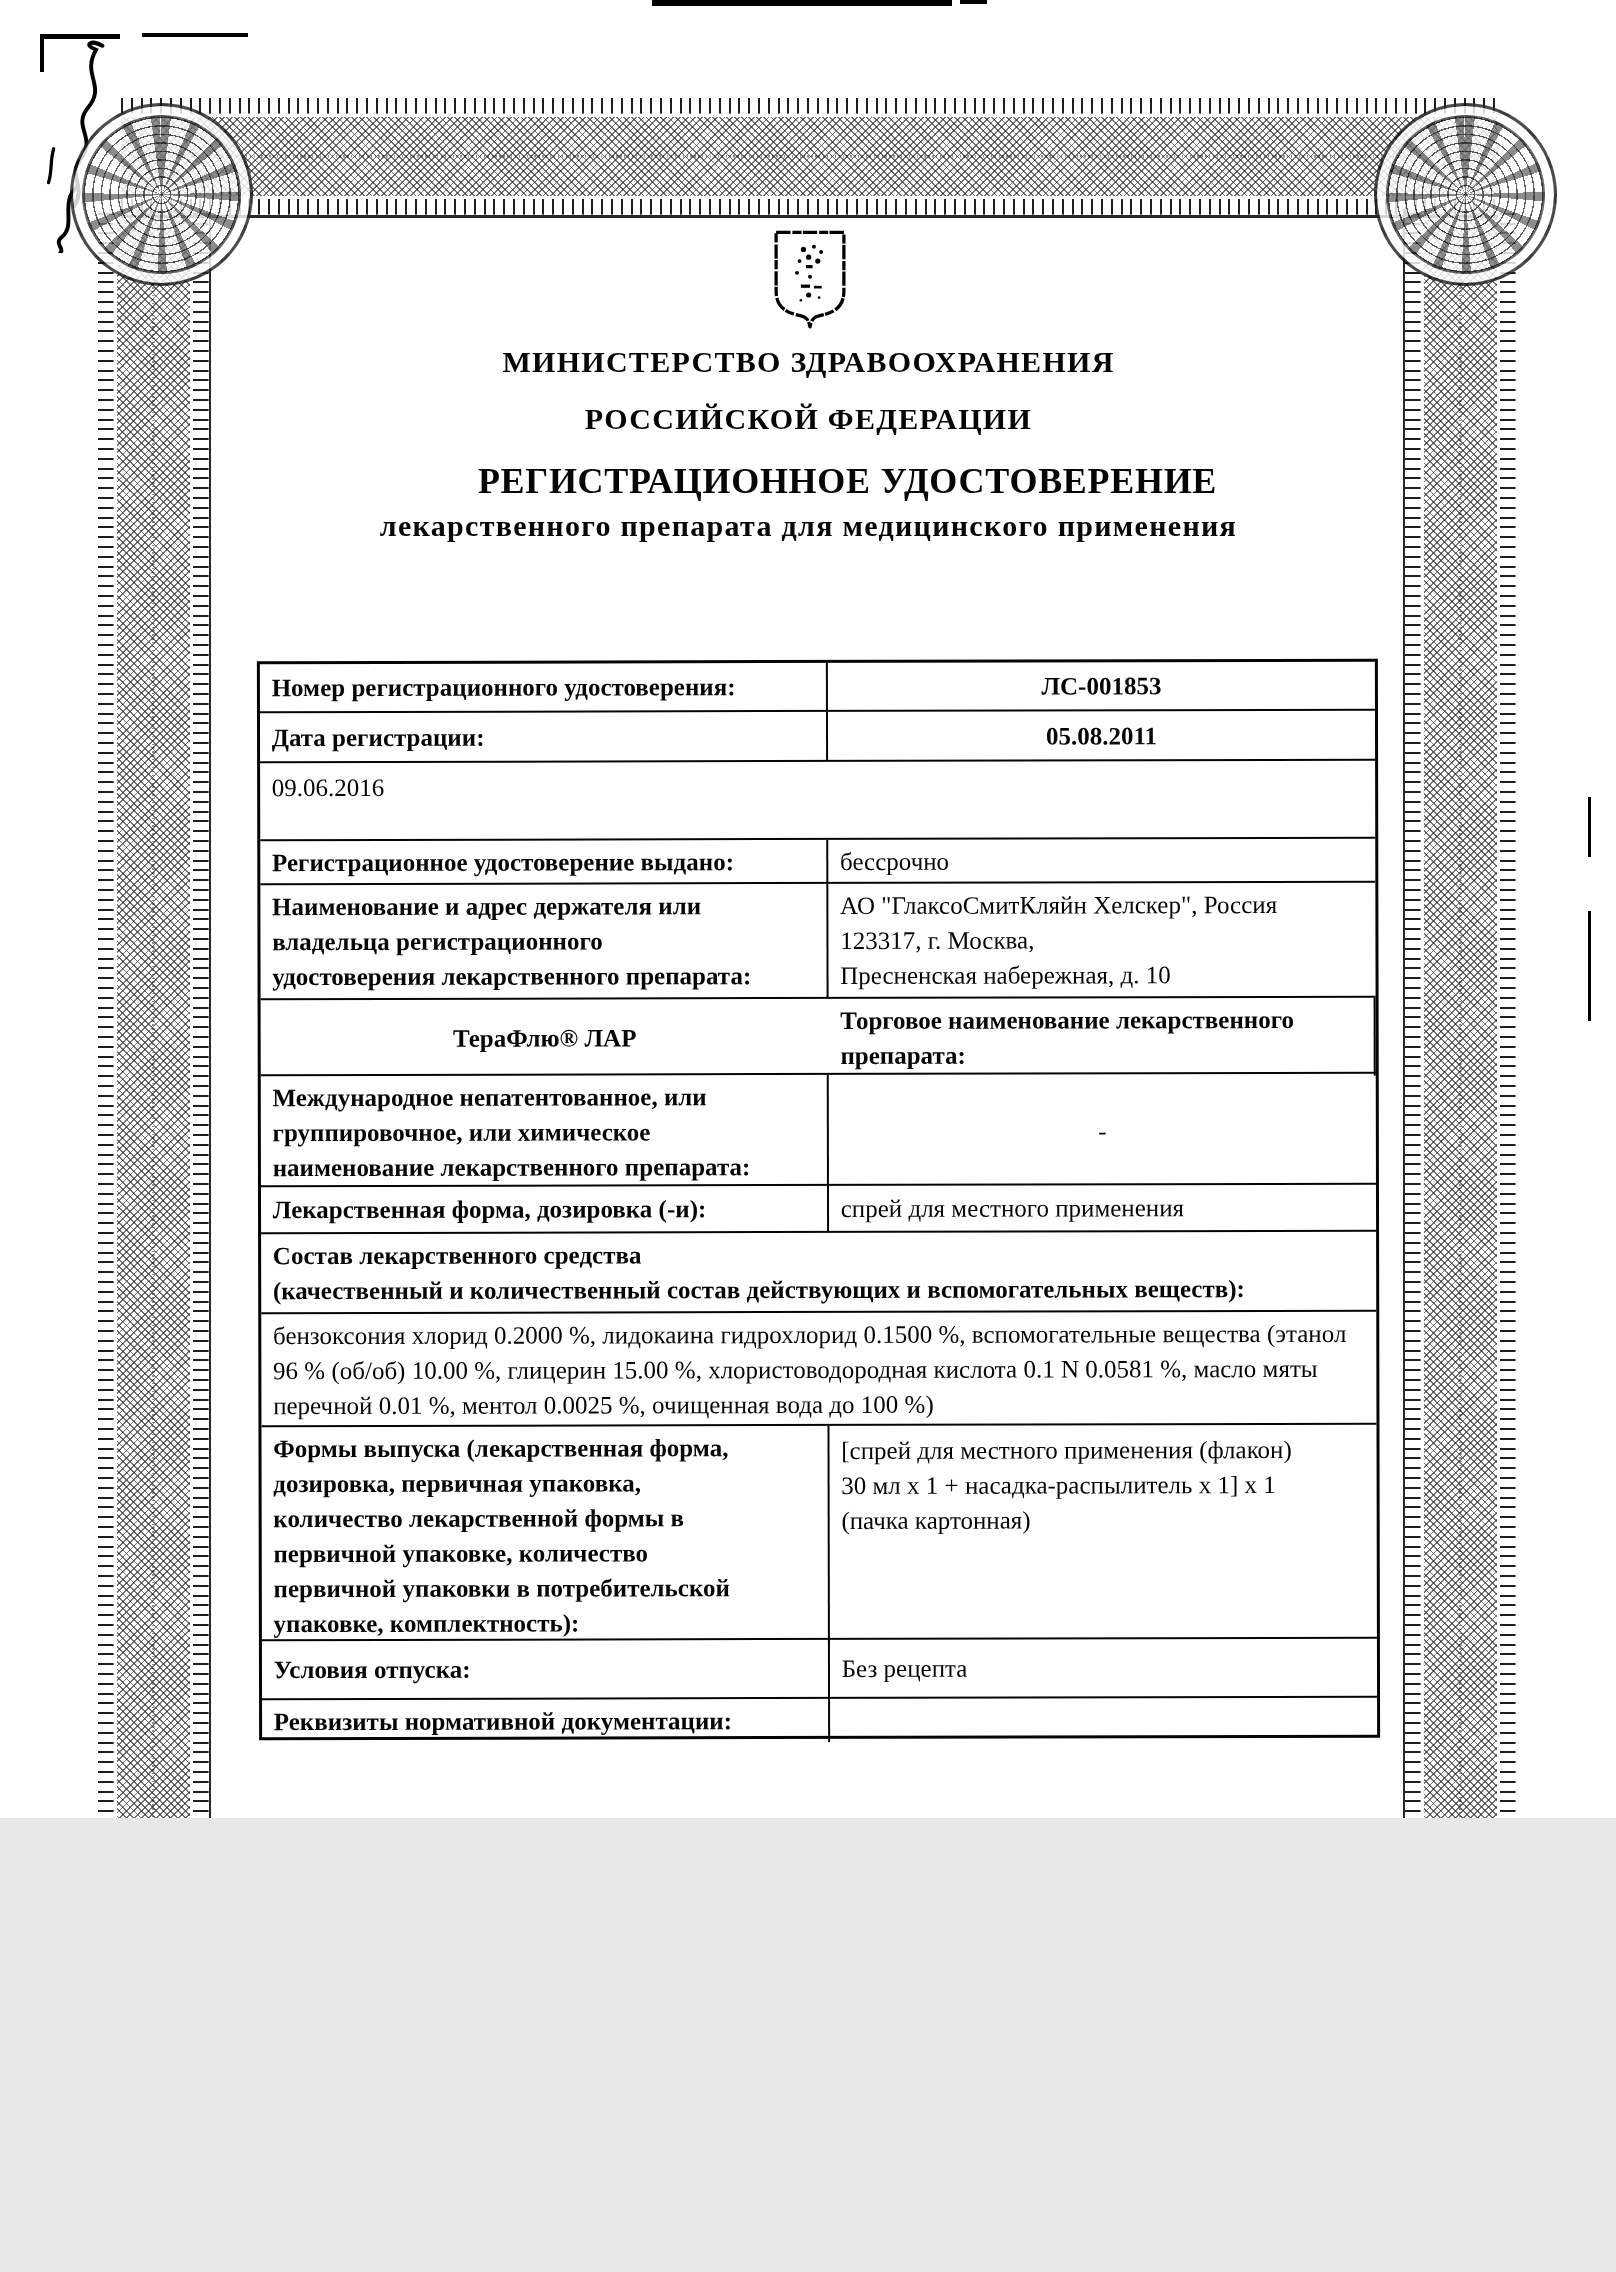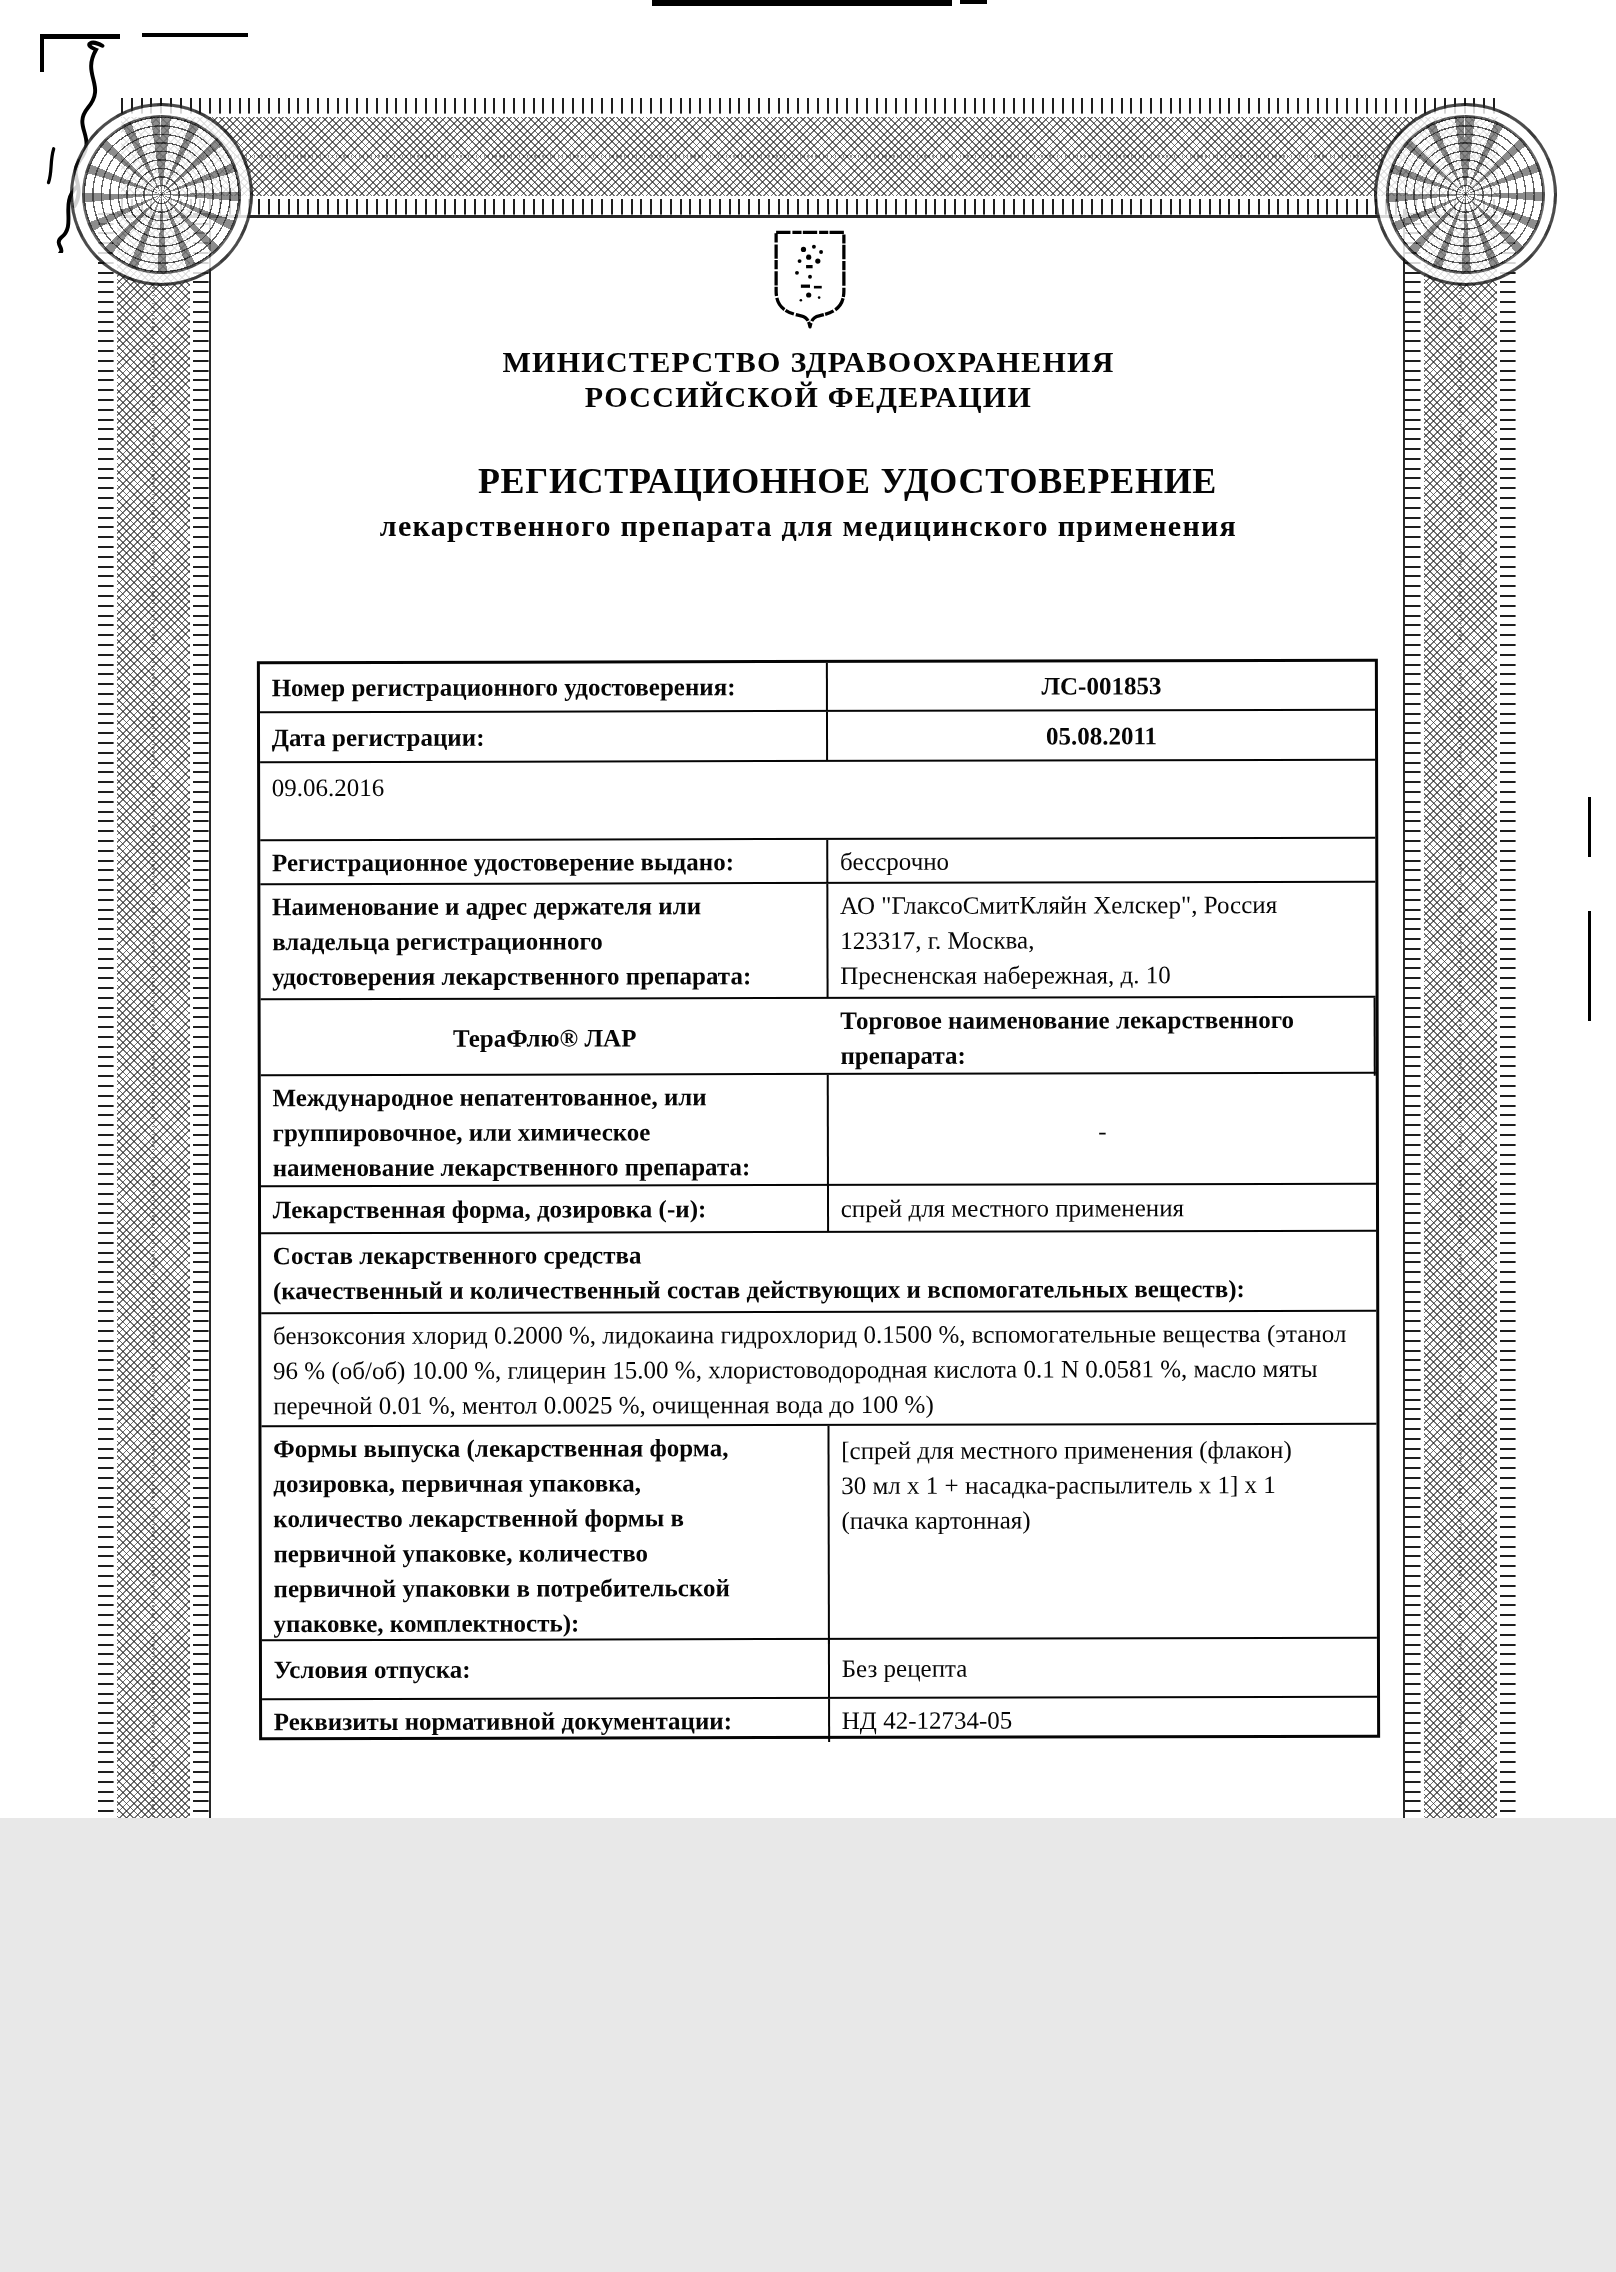--- a/index.html
+++ b/index.html
@@ -152,21 +152,21 @@
       <circle cx="66" cy="76" r="3"></circle>
         <rect x="52" y="88" width="14" height="5"></rect>
       <rect x="72" y="90" width="12" height="4"></rect>
         <circle cx="64" cy="104" r="4"></circle>
       <circle cx="52" cy="112" r="2"></circle>
         <circle cx="80" cy="108" r="2"></circle>
     </g>
   </svg>
 
   <div class="ministry" style="top:344px;">МИНИСТЕРСТВО ЗДРАВООХРАНЕНИЯ</div>
-  <div class="ministry" style="top:379px;">РОССИЙСКОЙ ФЕДЕРАЦИИ</div>
+  <div class="ministry" style="top:401px;">РОССИЙСКОЙ ФЕДЕРАЦИИ</div>
   <div class="doc-title" style="top:460px;">РЕГИСТРАЦИОННОЕ УДОСТОВЕРЕНИЕ</div>
   <div class="doc-subtitle" style="top:509px;">лекарственного препарата для медицинского применения</div>
 
   <div class="doc-table">
 
     <div class="t-row" style="height:47px;">
       <div class="cell lbl">Номер регистрационного удостоверения:</div>
       <div class="cell val center">ЛС-001853</div>
     </div>
 
@@ -232,21 +232,20 @@
 (пачка картонная)</div>
     </div>
 
     <div class="t-row" style="height:59px;">
       <div class="cell lbl">Условия отпуска:</div>
       <div class="cell val">Без рецепта</div>
     </div>
 
     <div class="t-row" style="height:39px;">
       <div class="cell lbl">Реквизиты нормативной документации:</div>
-      <div class="cell val">НД 42-12734-05</div>
     </div>
 
   </div>
 
   <div class="serial">007678</div>
 
 </div>
 
 
 </body></html>

